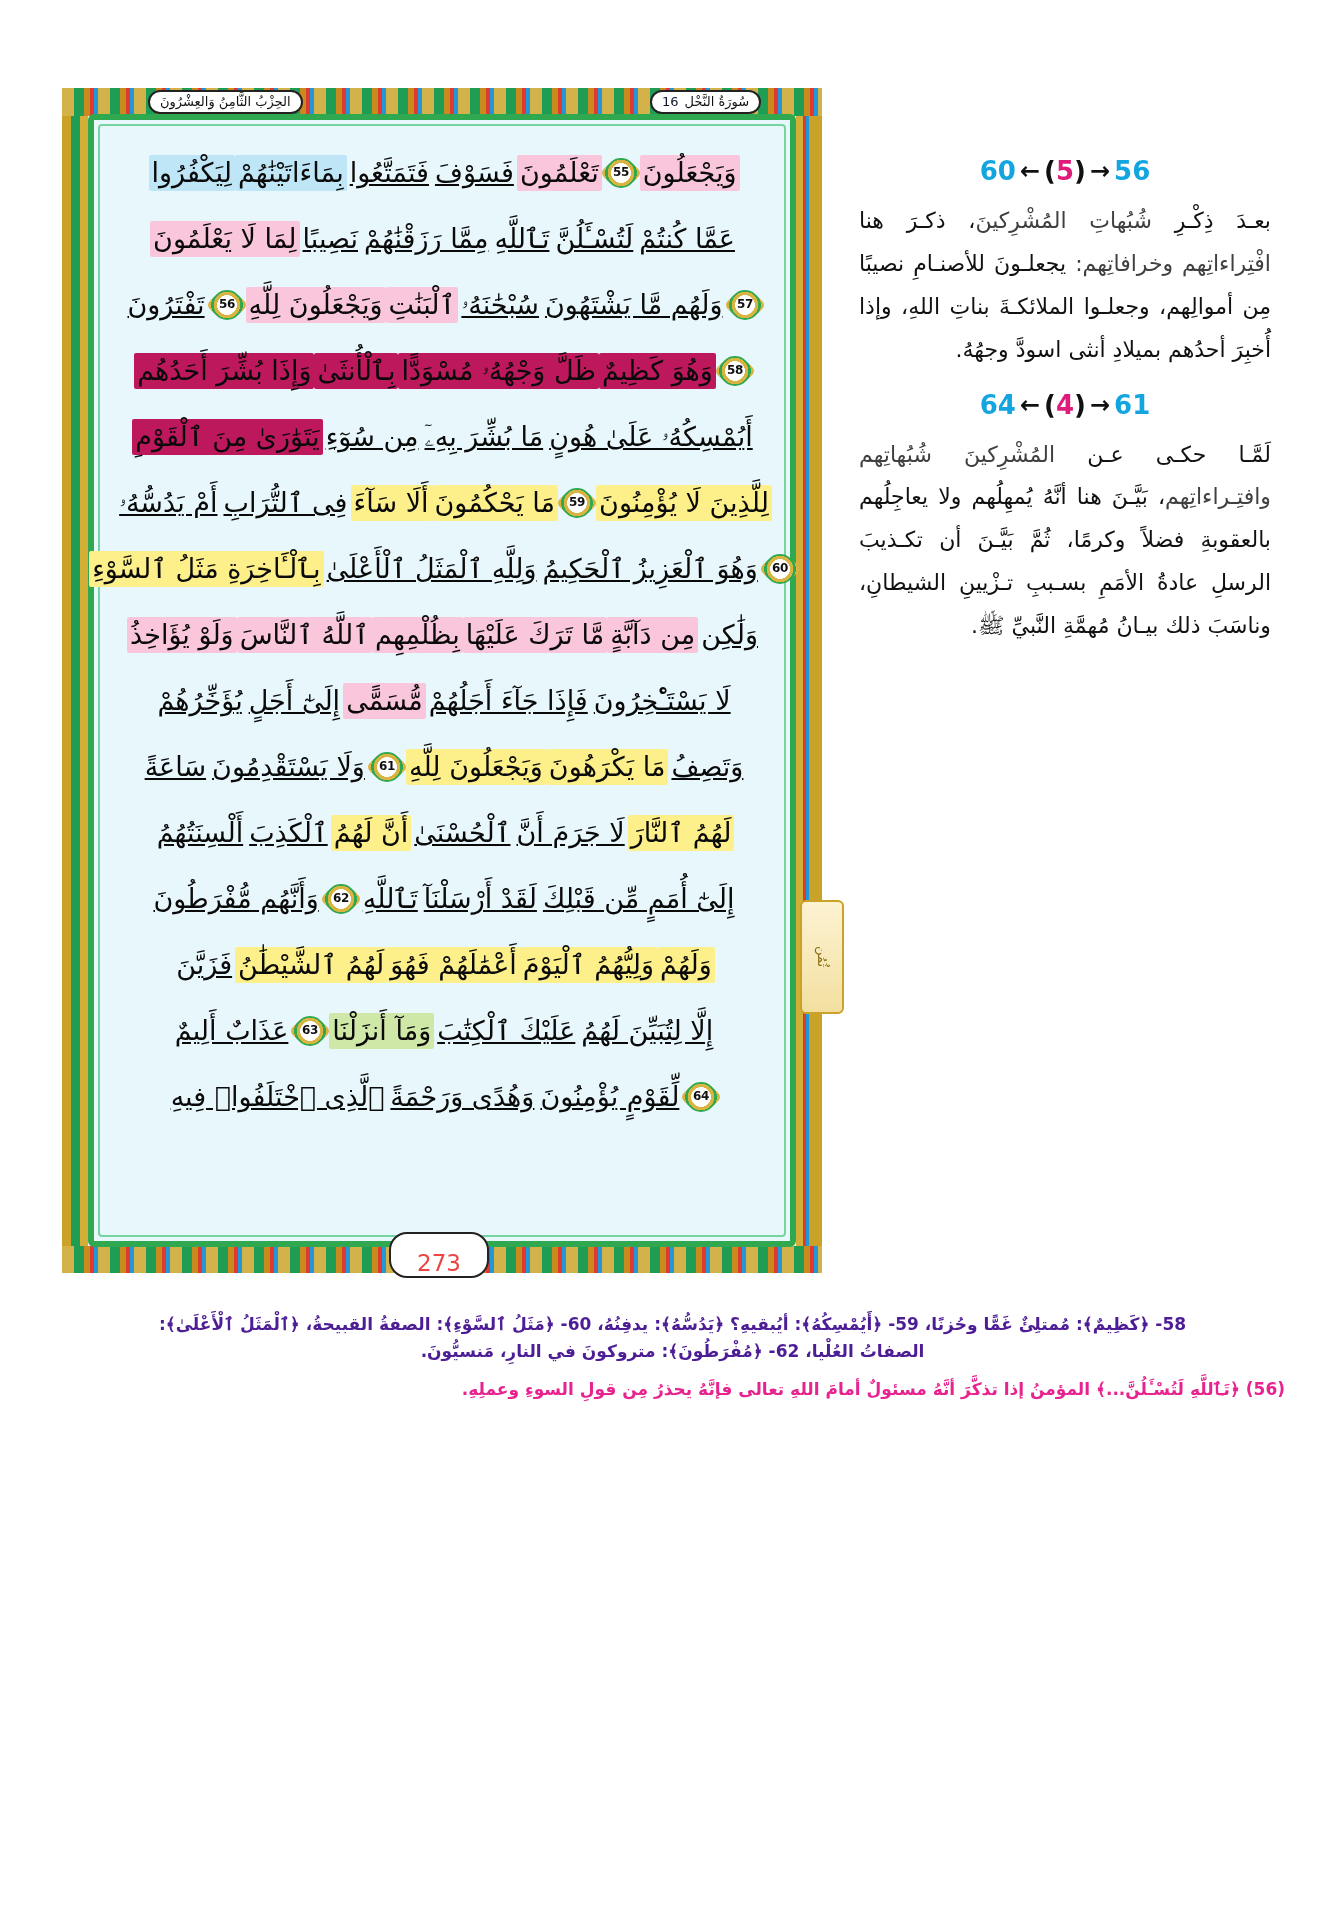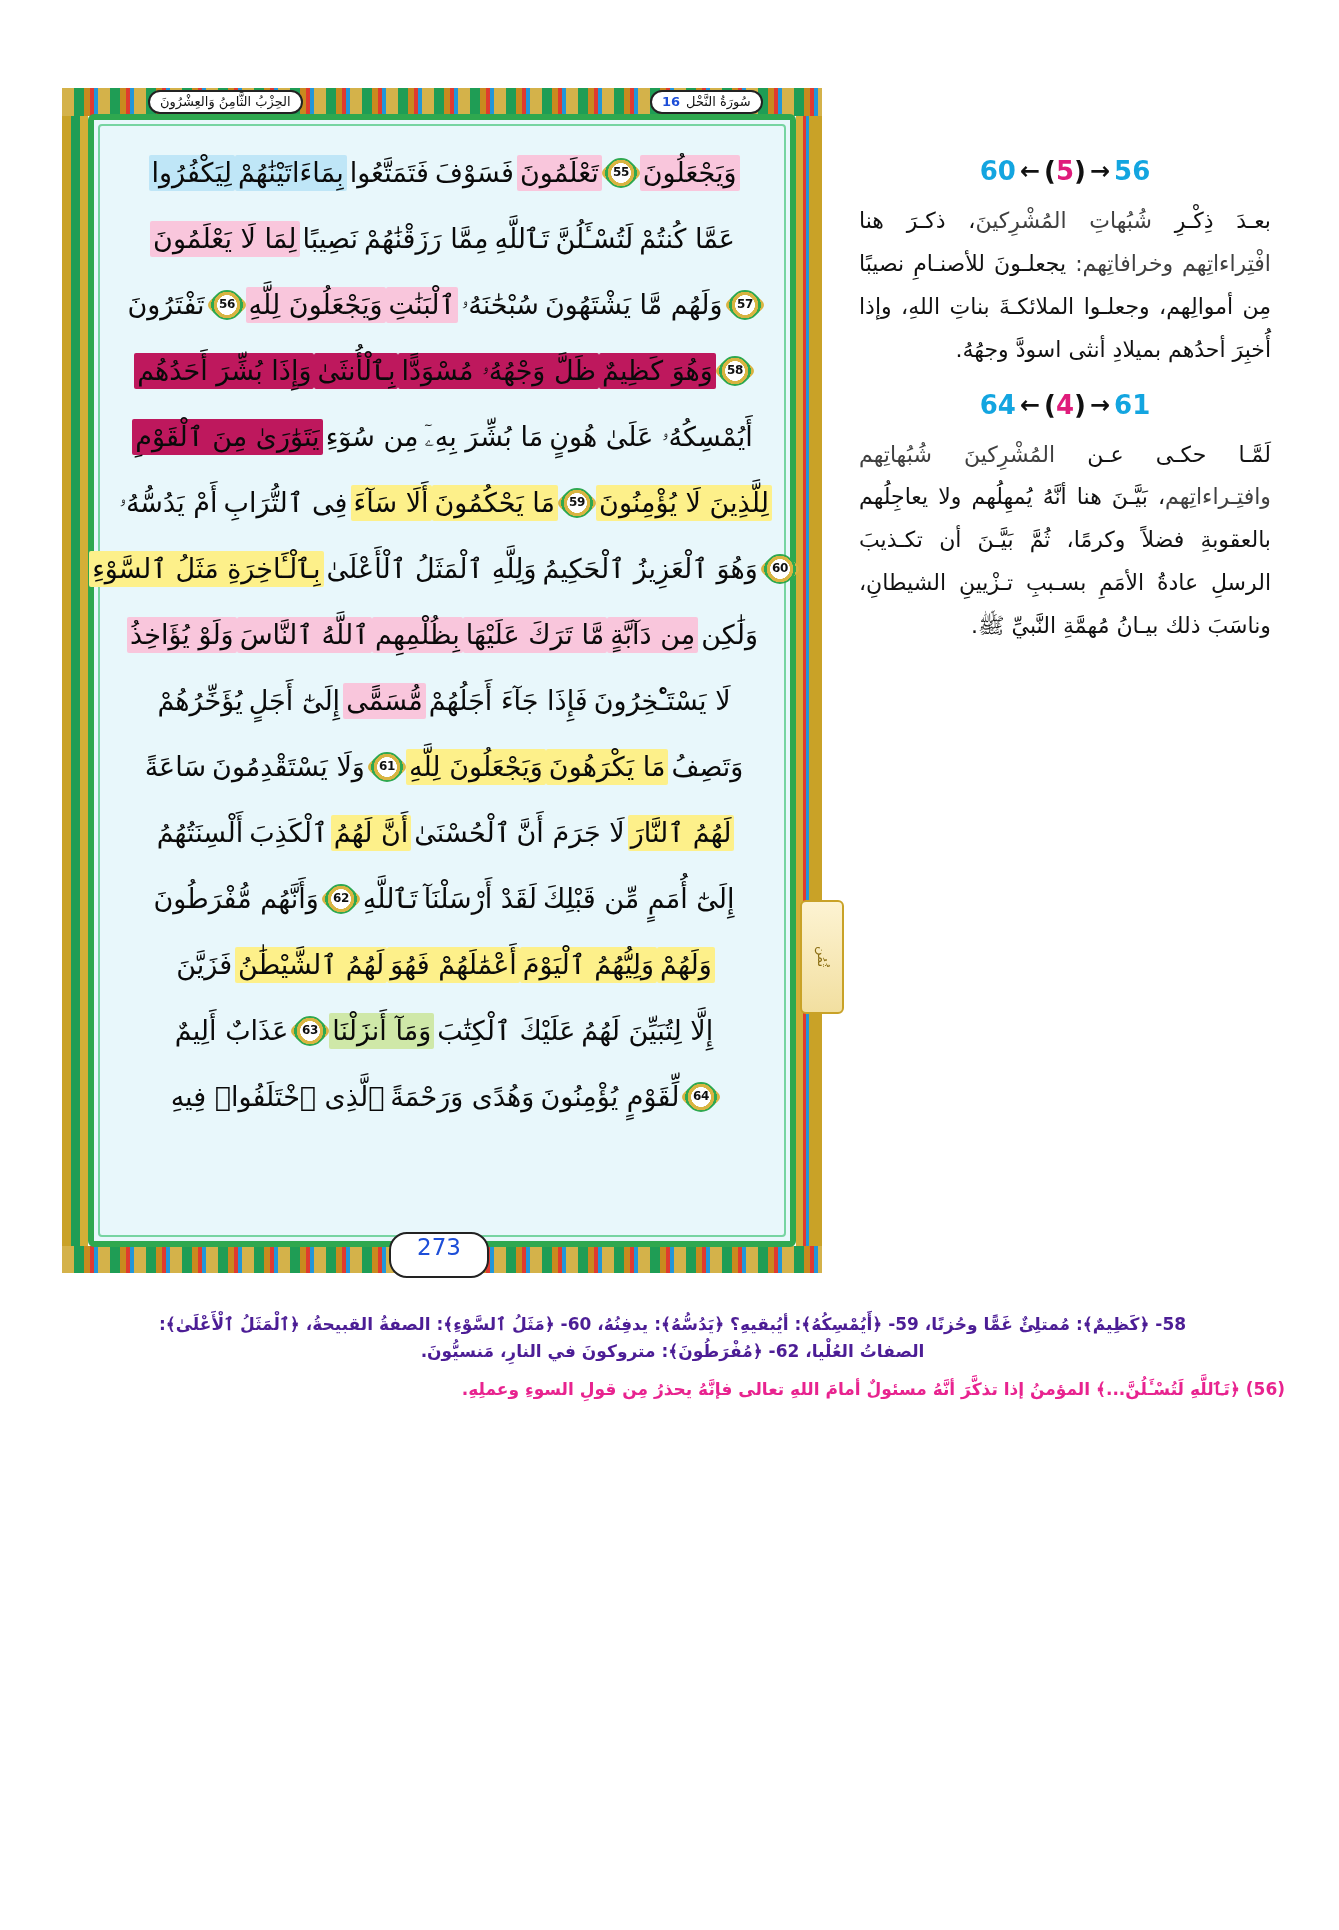--- a/index.html
+++ b/index.html
@@ -63,21 +63,21 @@
   }
   .hdr-pill{
     position:absolute;top:90px;
     background:#fff;border:2px solid #222;border-radius:14px;
     padding:2px 10px;font-size:13px;color:#111;white-space:nowrap;
     font-family:"DejaVu Sans","Liberation Sans",sans-serif;
     line-height:1.25;
   }
   .hdr-pill.left{left:148px;}
   .hdr-pill.right{left:650px;}
-  .hdr-pill .num{color:#1d4ed8;font-weight:bold;margin-inline-start:6px;}
+  .hdr-pill .num{color:#0f172a;font-weight:normal;margin-inline-start:6px;}
 
   
   .quran{
     position:absolute;
     left:100px;top:132px;width:688px;height:1098px;
     padding:8px 12px;
     box-sizing:border-box;
     direction:rtl;text-align:center;
   }
   .qline{
@@ -89,21 +89,21 @@
     white-space:nowrap;
     letter-spacing:-0.5px;
     font-family:"DejaVu Sans","Liberation Sans",sans-serif;
   }
   .qline .seg{padding:2px 3px;border-radius:2px;}
   .hl-pink{background:#f9c6dc;text-align:right;}
   .hl-blue{background:#bfe6f7;}
   .hl-yellow{background:#fdf08a;}
   .hl-grey{background:#be185d;}
   .hl-green{background:#cfe8a8;}
-  .hl-none{background:transparent;}
+  .hl-none{background:transparent;text-decoration:underline;}
 
   
   .ayah{
     display:inline-flex;align-items:center;justify-content:center;
     width:30px;height:30px;margin:0 4px;
     font-size:12px;color:#111;font-weight:bold;
     background:
       radial-gradient(circle at 50% 50%, #ffffff 0 46%, #d9b441 47% 62%, #2fa84f 63% 74%, #d9b441 75% 100%);
     border-radius:50% 18% 50% 18%;
     transform:rotate(45deg);
@@ -120,22 +120,22 @@
     display:flex;align-items:center;justify-content:center;
     color:#8a6d12;font-size:13px;
     writing-mode:vertical-rl;
   }
 
   
   .pagenum{
     position:absolute;left:389px;top:1232px;
     width:96px;height:42px;border-radius:18px;
     background:#fff;border:2px solid #222;
-    display:flex;align-items:flex-start;justify-content:center;
-    font-size:23px;color:#1d4ed8;
+    display:flex;align-items:flex-end;justify-content:center;
+    font-size:23px;color:#ef4444;
   }
 
   
   .sidebar{
     position:absolute;
     left:845px;top:150px;width:440px;height:1160px;
     direction:rtl;text-align:justify;
     padding:0 14px;box-sizing:border-box;
   }
   .sb-range{

